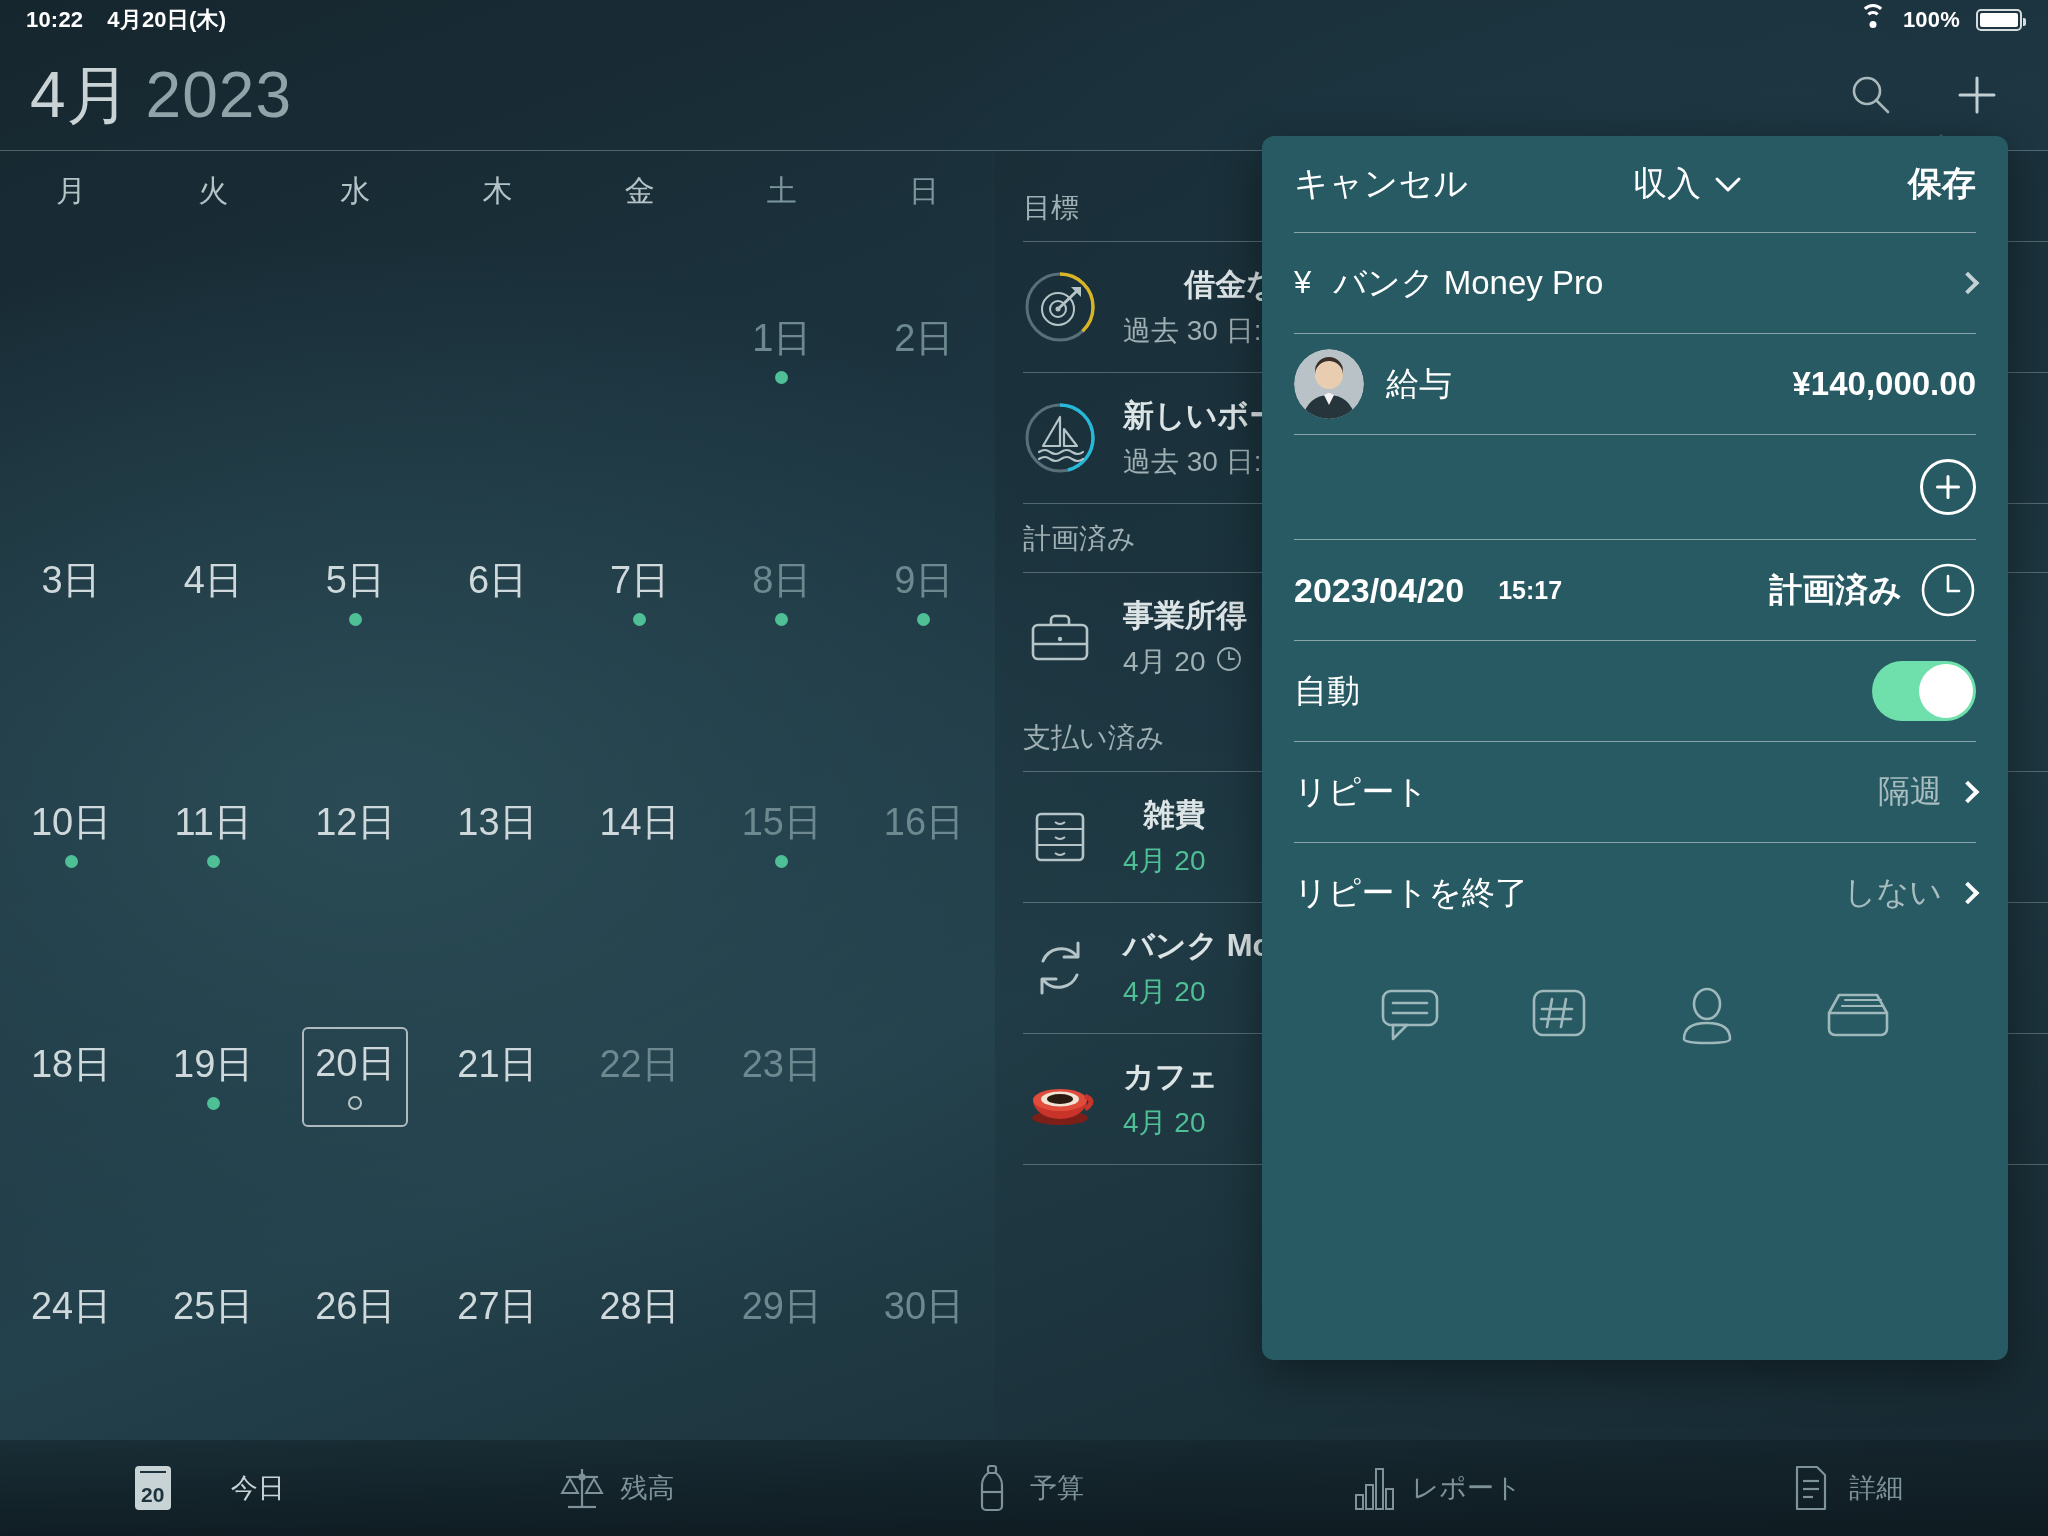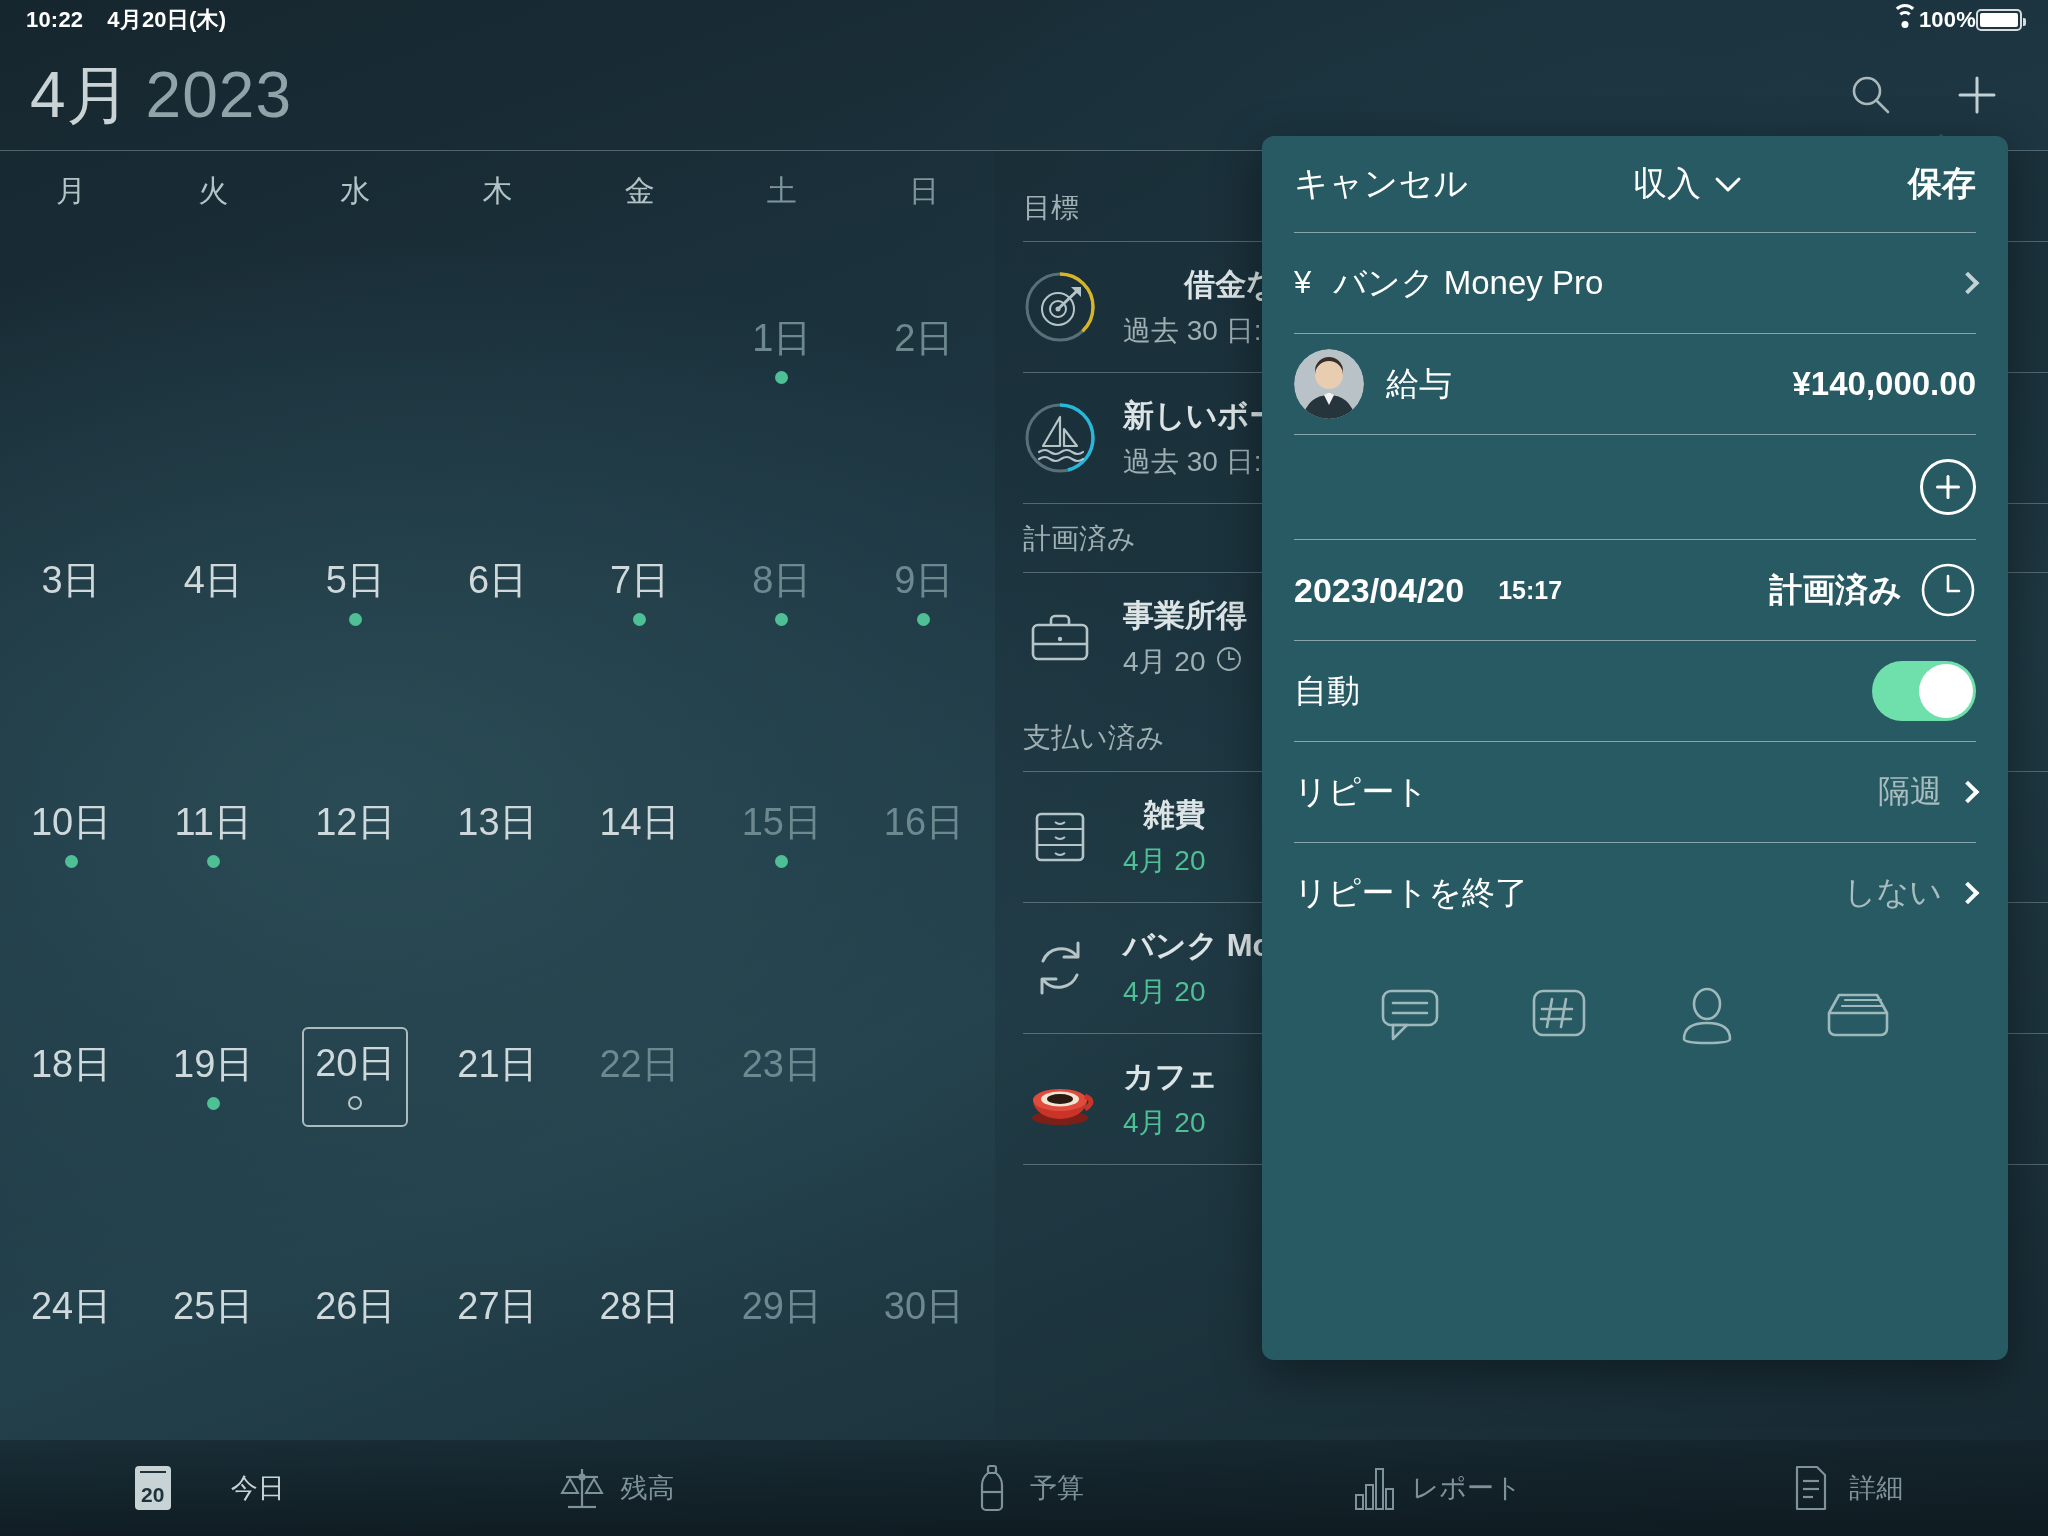--- a/index.html
+++ b/index.html
@@ -21,21 +21,21 @@
 
   
   .statusbar {
     position: absolute; top: 0; left: 0; right: 0; height: 40px;
     display: flex; align-items: center;
     padding: 0 26px;
     font-size: 22px; font-weight: bold; color: #ffffff;
     letter-spacing: .2px;
   }
   .sb-left { display: flex; align-items: center; gap: 24px; }
-  .sb-right { margin-left: auto; display: flex; align-items: center; gap: 0; }
+  .sb-right { margin-left: auto; display: flex; align-items: center; gap: 16px; }
   .wifi-icon { width: 28px; height: 20px; position: relative; display:inline-block; }
   .wifi-icon i {
     position:absolute; left:50%; bottom:2px; transform:translateX(-50%);
     border: 3px solid #fff; border-bottom-color: transparent;
     border-left-color: transparent; border-right-color: transparent;
     border-radius: 50%;
   }
   .wifi-icon i:nth-child(1){ width:26px; height:26px; bottom:0px; }
   .wifi-icon i:nth-child(2){ width:16px; height:16px; bottom:3px; }
   .wifi-icon i:nth-child(3){

